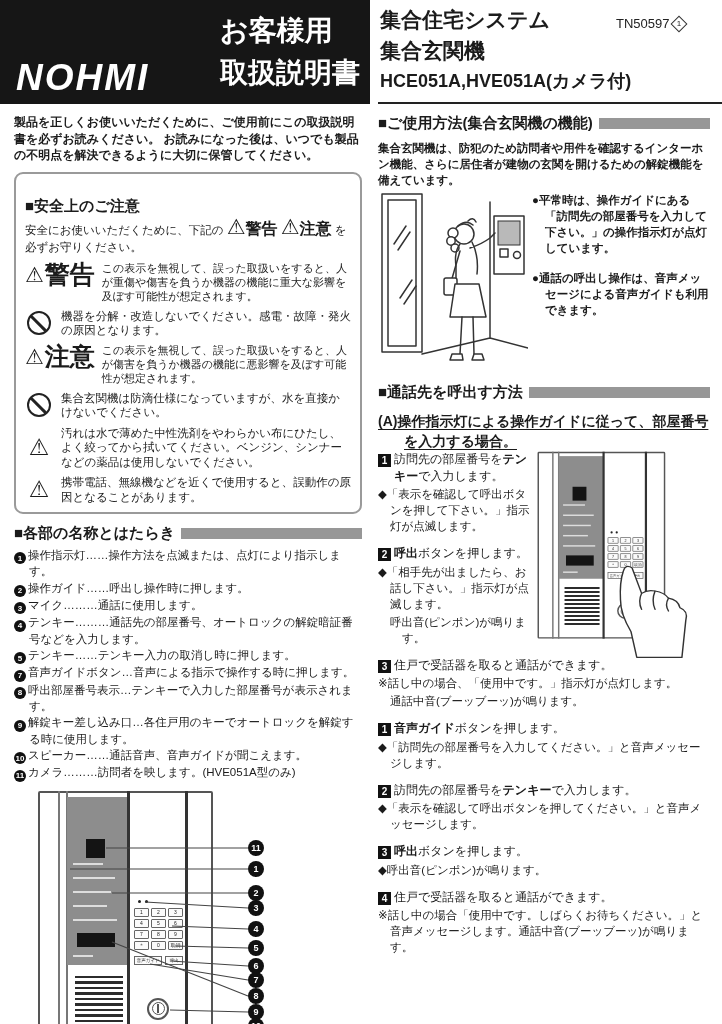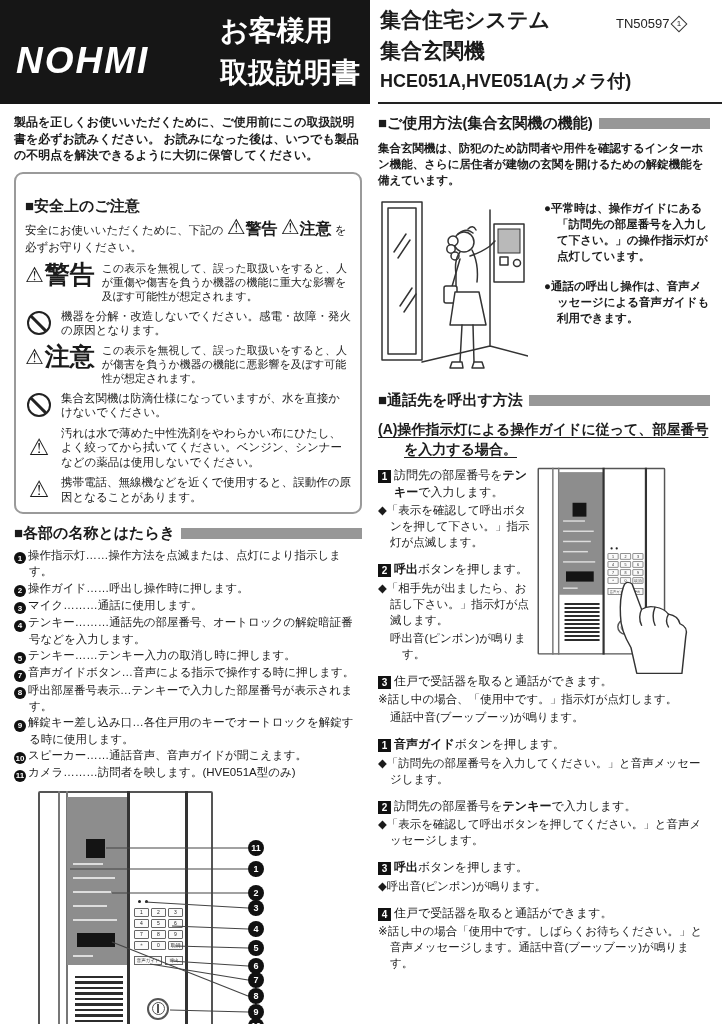--- a/index.html
+++ b/index.html
@@ -4,21 +4,21 @@
 <style>
   html,body{margin:0;padding:0;}
   body{
     width:722px;height:1024px;position:relative;background:#fff;color:#1b1b1b;
     font-family:"Liberation Sans","DejaVu Sans",sans-serif;
     -webkit-font-smoothing:antialiased;overflow:hidden;
   }
   
   .header{position:absolute;left:0;top:0;width:722px;height:104px;}
   .header-black{position:absolute;left:0;top:0;width:370px;height:104px;background:#161616;}
-  .logo{position:absolute;left:16px;bottom:25px;color:#fff;font-style:italic;font-weight:bold;
+  .logo{position:absolute;left:16px;bottom:8px;color:#fff;font-style:italic;font-weight:bold;
         font-size:37px;letter-spacing:2px;line-height:1;}
   .doc-type{position:absolute;right:10px;top:10px;color:#fff;font-weight:bold;font-size:28px;line-height:1.5;text-align:left;}
   .title-block{position:absolute;left:380px;top:4px;width:230px;}
   .title-line{font-weight:bold;font-size:21px;line-height:31px;white-space:nowrap;}
   .title-line.model{font-size:18px;letter-spacing:0;}
   .tn{position:absolute;left:616px;top:16px;font-size:13px;color:#222;display:flex;align-items:center;}
   .tn-diamond{display:inline-block;width:10px;height:10px;border:1.2px solid #333;transform:rotate(45deg);
      margin-left:4px;position:relative;}
   .tn-diamond span{position:absolute;left:0;top:0;width:10px;height:10px;transform:rotate(-45deg);
      font-size:8px;line-height:10px;text-align:center;display:block;}
@@ -85,29 +85,29 @@
          border-radius:50%;box-sizing:border-box;}
   .d-cyl::after{content:"";position:absolute;left:2.5px;top:2.5px;right:2.5px;bottom:2.5px;
          border:1.5px solid #555;border-radius:50%;}
   .d-cyl::before{content:"";position:absolute;left:7.5px;top:4px;width:2px;height:9px;background:#555;z-index:1;}
   .callout{position:absolute;width:16px;height:16px;border-radius:50%;background:#111;color:#fff;
            font-size:9px;font-weight:bold;display:flex;align-items:center;justify-content:center;}
   .leader-svg{position:absolute;left:0;top:0;pointer-events:none;}
 
   
   .usage-intro{font-weight:bold;font-size:11.5px;line-height:16px;margin:7px 0 0 0;}
-  .fig-row{display:flex;gap:16px;margin-top:8px;}
+  .fig-row{display:flex;gap:4px;}
   .fig-woman{width:150px;min-width:150px;}
   .bullets{flex:1;padding-top:4px;}
   .bullet{font-weight:bold;font-size:11.5px;line-height:16px;padding-left:13px;text-indent:-13px;margin:0 0 14px 0;}
   .bullet::before{content:"●";}
   .call-h{margin-top:10px;}
   .ab-title{font-weight:bold;font-size:14px;line-height:20px;margin:9px 0 0 0;
             text-decoration:underline;text-underline-offset:3px;padding-left:26px;text-indent:-26px;}
-  .a-flex{display:flex;margin-top:8px;}
+  .a-flex{display:flex;}
   .a-steps{width:158px;min-width:158px;}
   .a-illust{position:relative;width:174px;height:200px;}
   .a-device{position:absolute;left:-16px;top:0;transform:scale(0.73);transform-origin:top left;}
   .hand-svg{position:absolute;left:72px;top:112px;}
   .step{margin-bottom:11px;font-size:12px;line-height:16.5px;}
   .stepn{display:inline-block;width:13px;height:13px;background:#111;color:#fff;font-size:10px;
          font-weight:bold;text-align:center;line-height:13px;margin-right:3px;vertical-align:-1px;text-indent:0;}
   .step-lead{padding-left:16px;text-indent:-16px;margin:0;}
   .step-lead .b{font-weight:bold;}
   .note{margin:2px 0 0 0;padding-left:12px;text-indent:-12px;font-size:11.5px;line-height:16px;}

